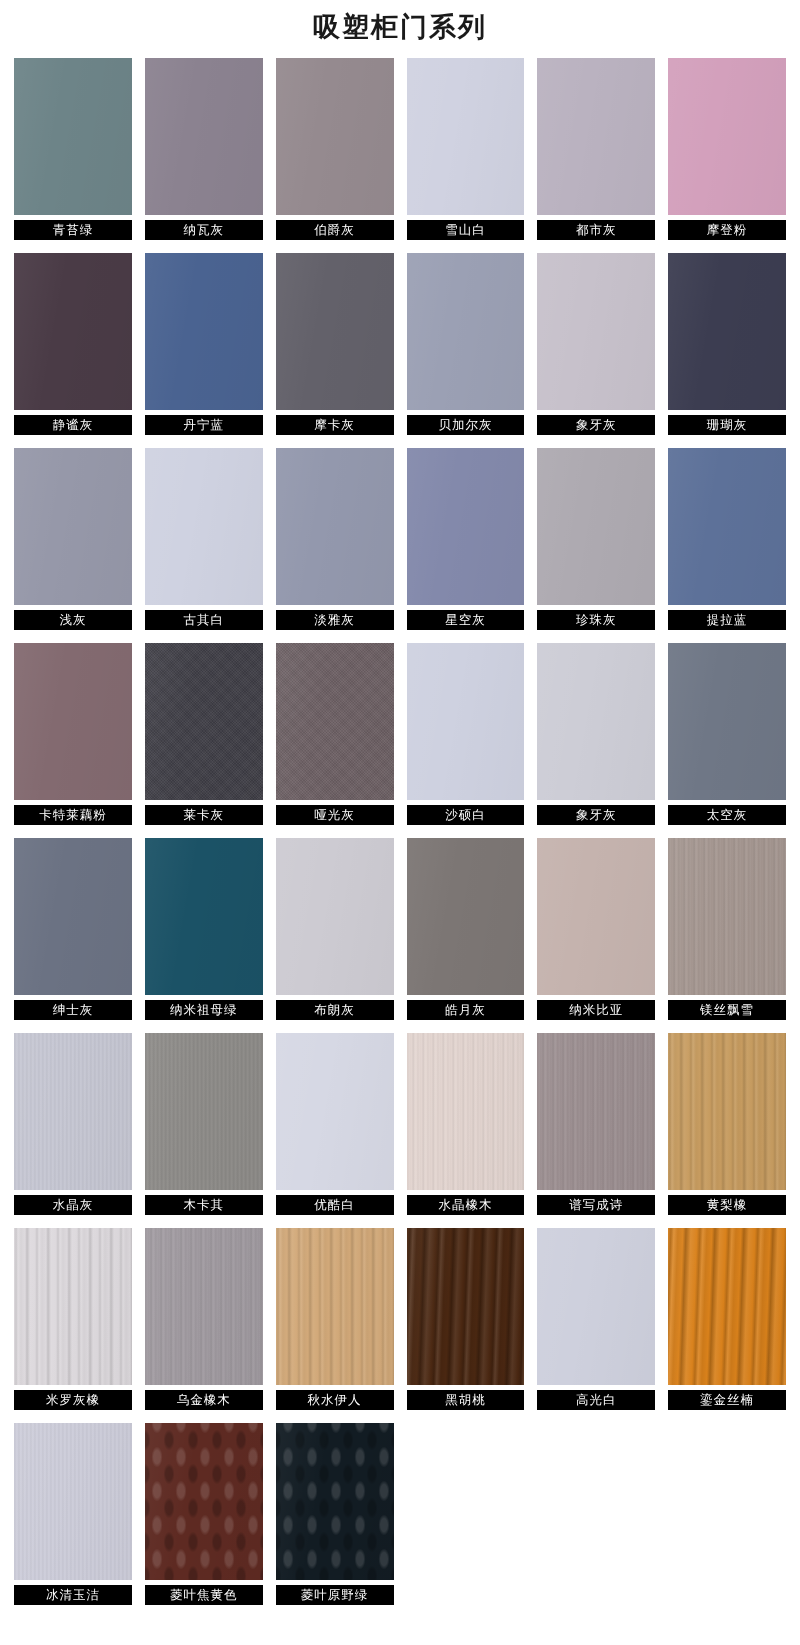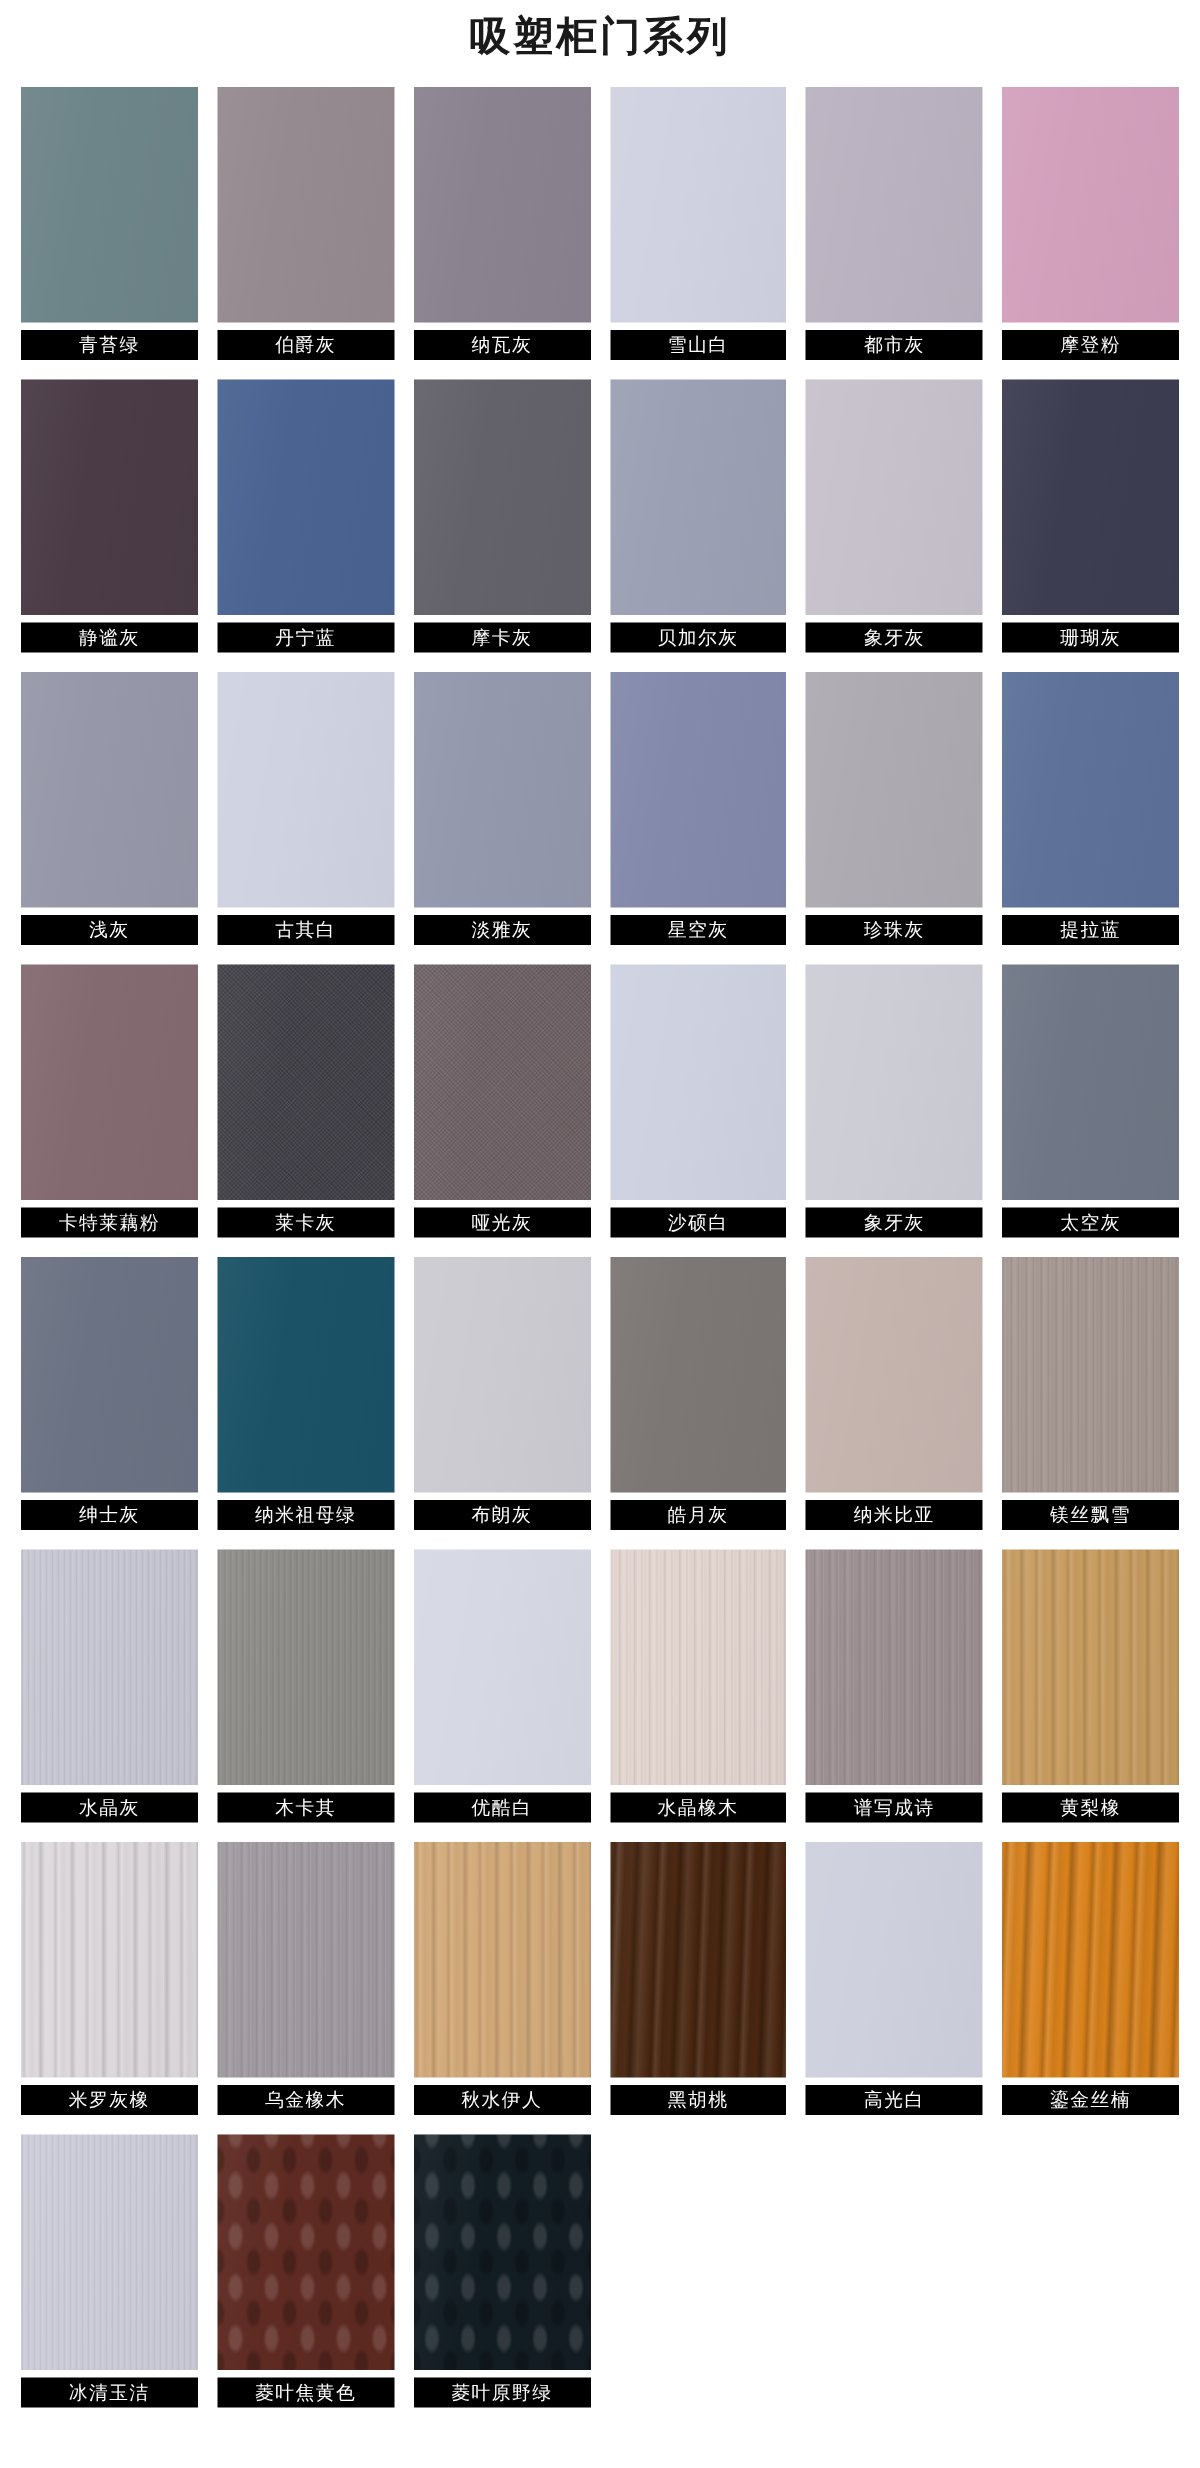--- a/index.html
+++ b/index.html
@@ -12,21 +12,21 @@
 
   .page-title {
     text-align: center;
     font-size: 27px;
     font-weight: 700;
     color: #1a1a1a;
     letter-spacing: 2px;
     padding-top: 13px;
     padding-bottom: 15px;
     line-height: 1.1;
-    font-family: Liberation Mono, monospace;
+    font-family: Liberation Serif, serif;
   }
 
   .grid {
     display: grid;
     grid-template-columns: repeat(6, 1fr);
     column-gap: 6px;
     row-gap: 6px;
     padding: 0 14px;
     gap: 13px;
   }
@@ -157,32 +157,32 @@
   <div class="page-title">吸塑柜门系列</div>
 
   <div class="grid" id="swatch-grid">
       <div class="cell">
         <div class="swatch tex-none" style="background-color: rgb(109, 132, 136);">
           <div class="sheen"></div>
         </div>
         <div class="label">青苔绿</div>
       </div>
       <div class="cell">
+        <div class="swatch tex-none" style="background-color: rgb(139, 130, 144);">
+          <div class="sheen"></div>
+        </div>
+        <div class="label">纳瓦灰</div>
+      </div>
+      <div class="cell">
         <div class="swatch tex-none" style="background-color: rgb(149, 138, 143);">
           <div class="sheen"></div>
         </div>
         <div class="label">伯爵灰</div>
       </div>
       <div class="cell">
-        <div class="swatch tex-none" style="background-color: rgb(139, 130, 144);">
-          <div class="sheen"></div>
-        </div>
-        <div class="label">纳瓦灰</div>
-      </div>
-      <div class="cell">
         <div class="swatch tex-none" style="background-color: rgb(208, 210, 225);">
           <div class="sheen"></div>
         </div>
         <div class="label">雪山白</div>
       </div>
       <div class="cell">
         <div class="swatch tex-none" style="background-color: rgb(186, 178, 192);">
           <div class="sheen"></div>
         </div>
         <div class="label">都市灰</div>

